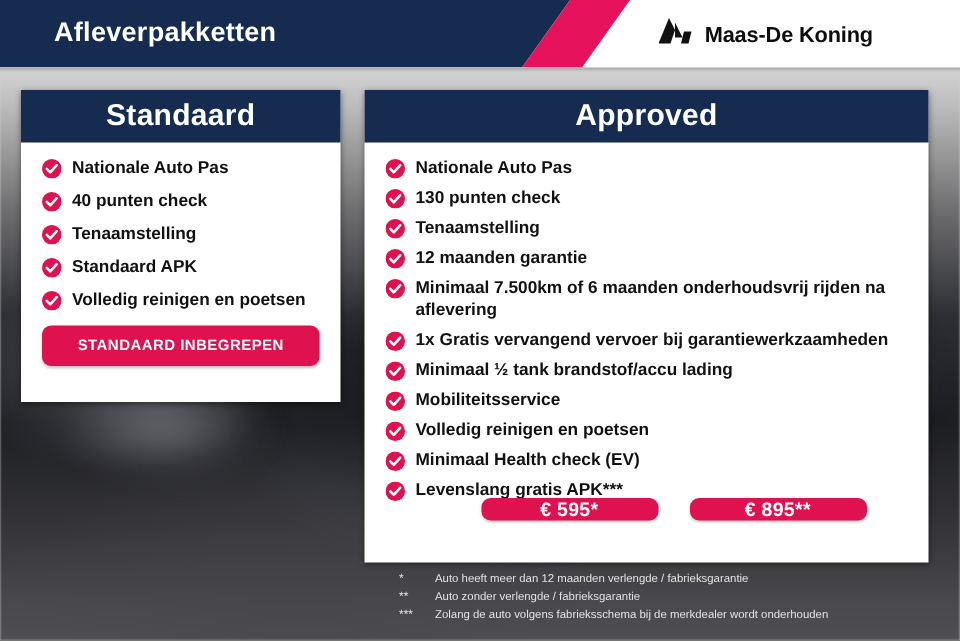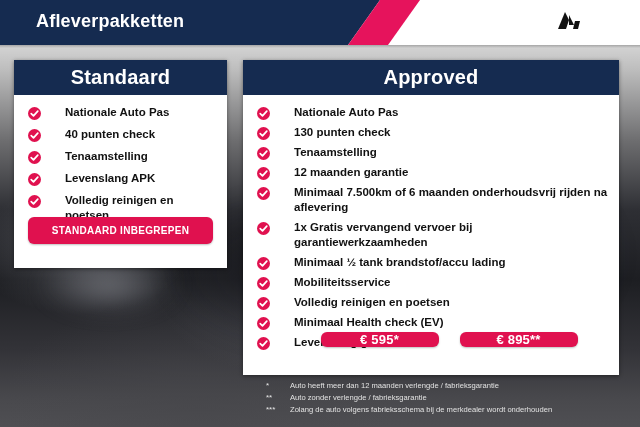--- a/index.html
+++ b/index.html
@@ -138,21 +138,21 @@
     padding: 10px 0 0 0;
   }
   .feature-list {
     list-style: none;
     margin: 0;
     padding: 0 10px 0 14px;
   }
   .feature-item {
     display: flex;
     align-items: flex-start;
-    gap: 24px;
+    gap: 7px;
     margin-bottom: 6px;
   }
   .card-left .feature-item  { margin-bottom: 7px; }
   .card-right .feature-item { margin-bottom: 5px; }
 
   .check-icon {
     flex: 0 0 auto;
     width: 13px; height: 13px;
     margin-top: 1px;
   }
@@ -240,20 +240,21 @@
     <div class="header-pink"></div>
     <div class="header-title">Afleverpakketten</div>
     <div class="brand">
       <span class="brand-mark">
         <svg width="24" height="18" viewBox="0 0 24 18" aria-hidden="true">
           <polygon points="0,17 7,0 11,8 8,17" fill="#111111"></polygon>
           <polygon points="11,3 16,13 11,13" fill="#111111"></polygon>
           <polygon points="17,9 22,9 20,17 15,17" fill="#111111"></polygon>
         </svg>
       </span>
+      <span class="brand-name">Maas-De Koning</span>
     </div>
   </div>
   <div class="header-shadow"></div>
 
   <div class="card card-left">
     <div class="card-head">
       <span class="card-head-title">Standaard</span>
     </div>
     <div class="card-body">
       <ul class="feature-list">
@@ -284,21 +285,21 @@
           </span>
           <span class="feature-text">Tenaamstelling</span>
         </li>
         <li class="feature-item">
           <span class="check-icon">
             <svg width="13" height="13" viewBox="0 0 13 13">
                 <circle cx="6.5" cy="6.5" r="6.5" fill="#e0114f"></circle>
                 <path d="M3.2 6.6 L5.5 8.9 L9.8 4.1" stroke="#ffffff" stroke-width="1.7" fill="none" stroke-linecap="round" stroke-linejoin="round"></path>
               </svg>
           </span>
-          <span class="feature-text">Levenslang APK</span>
+          <span class="feature-text">Standaard APK</span>
         </li>
         <li class="feature-item">
           <span class="check-icon">
             <svg width="13" height="13" viewBox="0 0 13 13">
                 <circle cx="6.5" cy="6.5" r="6.5" fill="#e0114f"></circle>
                 <path d="M3.2 6.6 L5.5 8.9 L9.8 4.1" stroke="#ffffff" stroke-width="1.7" fill="none" stroke-linecap="round" stroke-linejoin="round"></path>
               </svg>
           </span>
           <span class="feature-text">Volledig reinigen en poetsen</span>
         </li>

